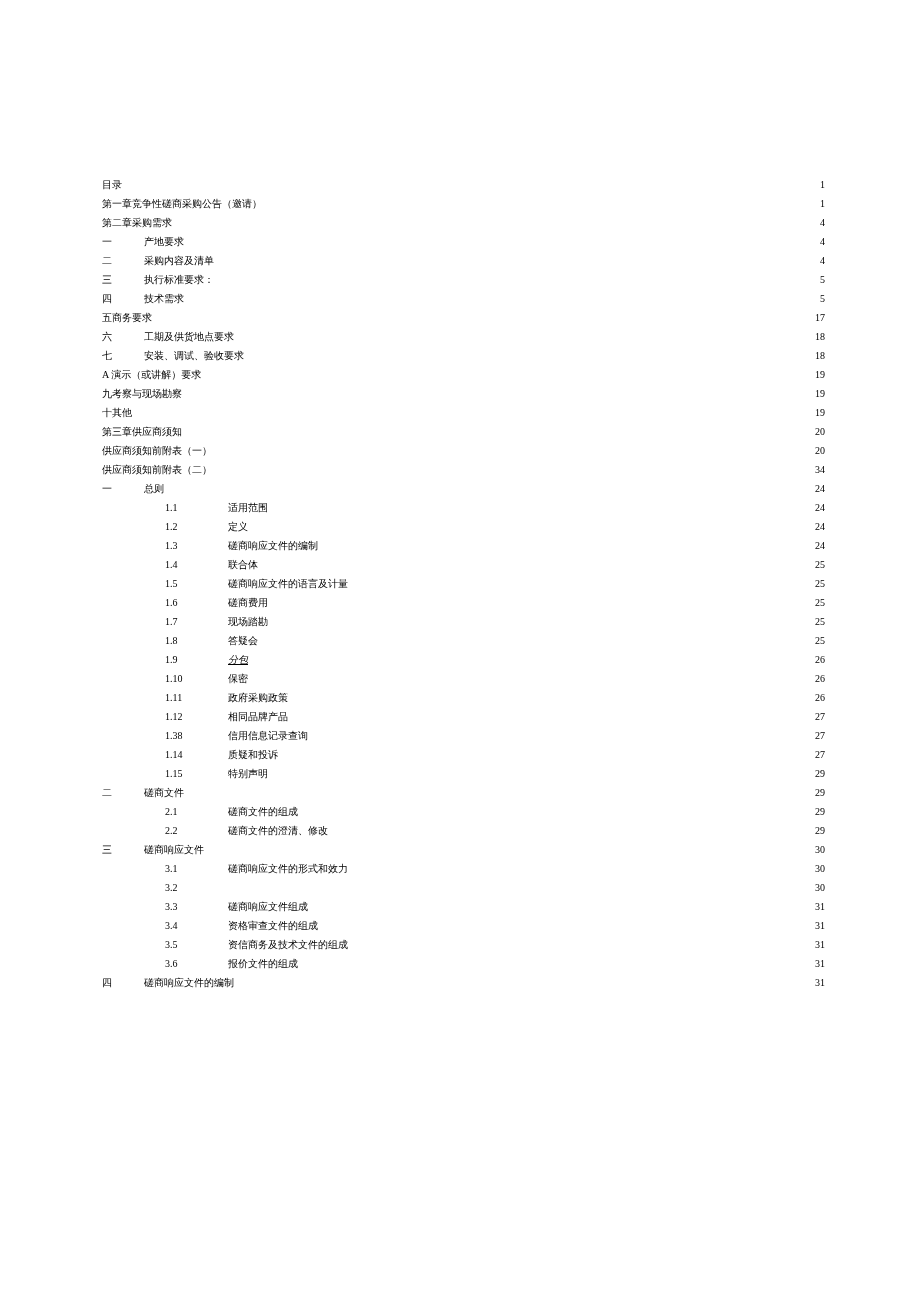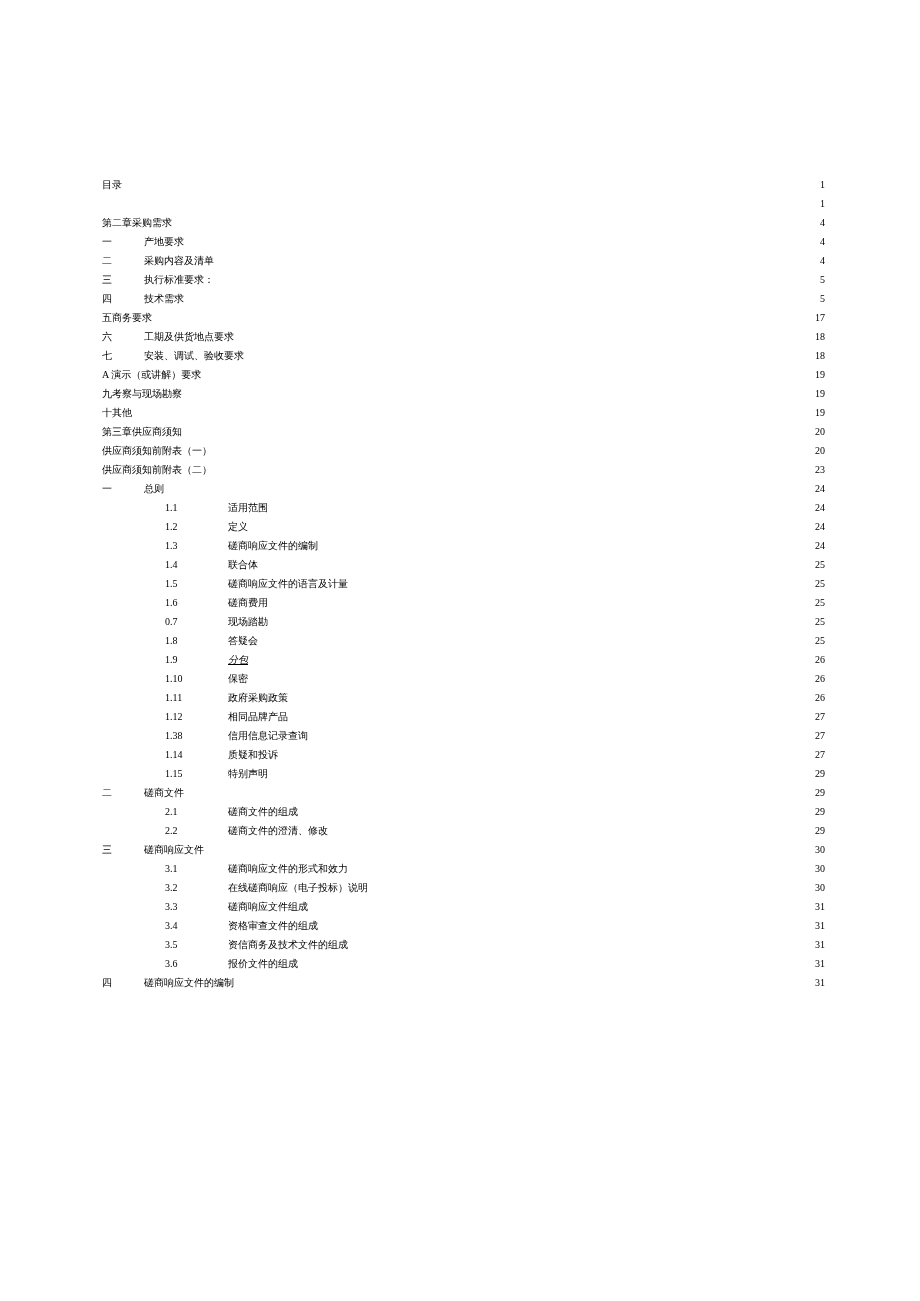--- a/index.html
+++ b/index.html
@@ -73,20 +73,21 @@
 </head>
 <body>
 
 <div class="toc" id="toc-container">
     <div class="toc-line">
       <span class="label">目录</span>
       <span class="dots"></span>
       <span class="pg">1</span>
     </div>
     <div class="toc-line">
+      <span class="label">第一章竞争性磋商采购公告（邀请）</span>
       <span class="dots"></span>
       <span class="pg">1</span>
     </div>
     <div class="toc-line">
       <span class="label">第二章采购需求</span>
       <span class="dots"></span>
       <span class="pg">4</span>
     </div>
     <div class="toc-line">
       <span class="prefix prefix-col">一</span>
@@ -150,21 +151,21 @@
       <span class="pg">20</span>
     </div>
     <div class="toc-line">
       <span class="label">供应商须知前附表（一）</span>
       <span class="dots"></span>
       <span class="pg">20</span>
     </div>
     <div class="toc-line">
       <span class="label">供应商须知前附表（二）</span>
       <span class="dots"></span>
-      <span class="pg">23</span>
+      <span class="pg">34</span>
     </div>
     <div class="toc-line">
       <span class="prefix prefix-col">一</span>
       <span class="label">总则</span>
       <span class="dots"></span>
       <span class="pg">24</span>
     </div>
     <div class="toc-line sub">
       <span class="prefix">1.1</span>
       <span class="label">适用范围</span>
@@ -195,21 +196,21 @@
       <span class="dots"></span>
       <span class="pg">25</span>
     </div>
     <div class="toc-line sub">
       <span class="prefix">1.6</span>
       <span class="label">磋商费用</span>
       <span class="dots"></span>
       <span class="pg">25</span>
     </div>
     <div class="toc-line sub">
-      <span class="prefix">0.7</span>
+      <span class="prefix">1.7</span>
       <span class="label">现场踏勘</span>
       <span class="dots"></span>
       <span class="pg">25</span>
     </div>
     <div class="toc-line sub">
       <span class="prefix">1.8</span>
       <span class="label">答疑会</span>
       <span class="dots"></span>
       <span class="pg">25</span>
     </div>
@@ -280,21 +281,20 @@
       <span class="pg">30</span>
     </div>
     <div class="toc-line sub">
       <span class="prefix">3.1</span>
       <span class="label">磋商响应文件的形式和效力</span>
       <span class="dots"></span>
       <span class="pg">30</span>
     </div>
     <div class="toc-line sub">
       <span class="prefix">3.2</span>
-      <span class="label">在线磋商响应（电子投标）说明</span>
       <span class="dots"></span>
       <span class="pg">30</span>
     </div>
     <div class="toc-line sub">
       <span class="prefix">3.3</span>
       <span class="label">磋商响应文件组成</span>
       <span class="dots"></span>
       <span class="pg">31</span>
     </div>
     <div class="toc-line sub">

